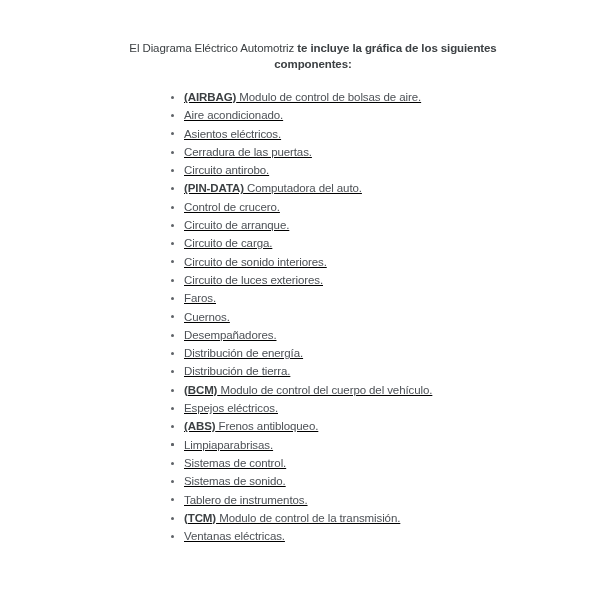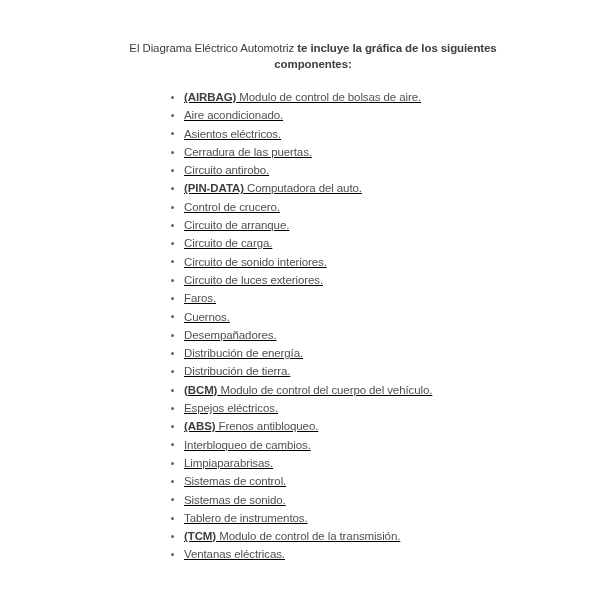--- a/index.html
+++ b/index.html
@@ -79,21 +79,21 @@
       <li><span class="dot"></span><span><span>Circuito de sonido interiores.</span></span></li>
       <li><span class="dot"></span><span><span>Circuito de luces exteriores.</span></span></li>
       <li><span class="dot"></span><span><span>Faros.</span></span></li>
       <li><span class="dot"></span><span><span>Cuernos.</span></span></li>
       <li><span class="dot"></span><span><span>Desempañadores.</span></span></li>
       <li><span class="dot"></span><span><span>Distribución de energía.</span></span></li>
       <li><span class="dot"></span><span><span>Distribución de tierra.</span></span></li>
       <li><span class="dot"></span><span><span class="prefix">(BCM)</span><span> Modulo de control del cuerpo del vehículo.</span></span></li>
       <li><span class="dot"></span><span><span>Espejos eléctricos.</span></span></li>
       <li><span class="dot"></span><span><span class="prefix">(ABS)</span><span> Frenos antibloqueo.</span></span></li>
-      <li><span class="dot"></span><span><span>Interbloqueo de cambios.</span></span></li>
+      <li><span class="dot"></span></li>
       <li><span class="dot"></span><span><span>Limpiaparabrisas.</span></span></li>
       <li><span class="dot"></span><span><span>Sistemas de control.</span></span></li>
       <li><span class="dot"></span><span><span>Sistemas de sonido.</span></span></li>
       <li><span class="dot"></span><span><span>Tablero de instrumentos.</span></span></li>
       <li><span class="dot"></span><span><span class="prefix">(TCM)</span><span> Modulo de control de la transmisión.</span></span></li>
       <li><span class="dot"></span><span><span>Ventanas eléctricas.</span></span></li>
     </ul>
 </div>
 
 </body></html>

